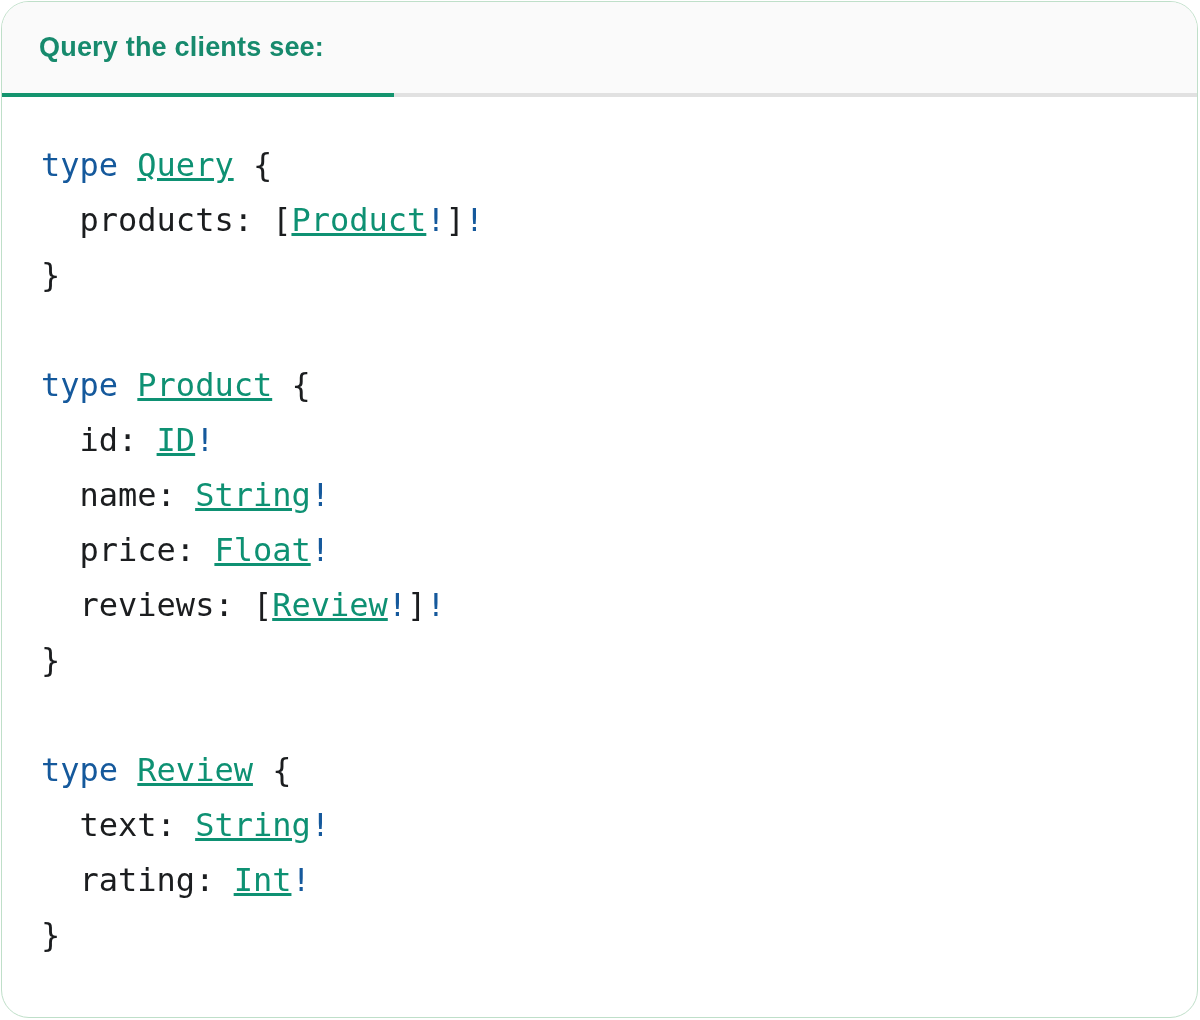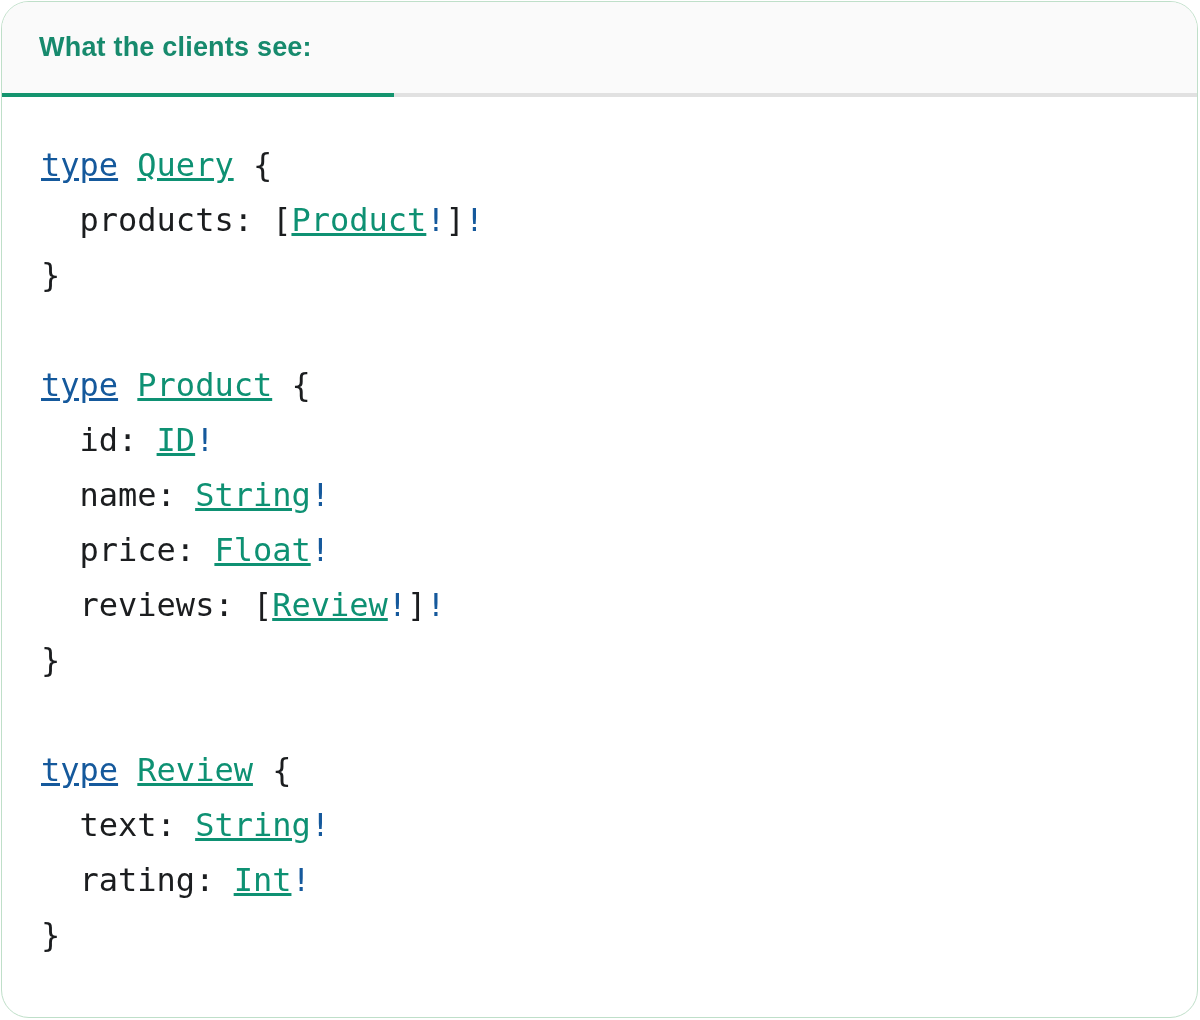--- a/index.html
+++ b/index.html
@@ -62,31 +62,31 @@
     padding: 41px 30px 40px 39px;
   }
   .code-block {
     font-family: "DejaVu Sans Mono", "Liberation Mono", monospace;
     font-size: 32px;
     line-height: 55px;
     white-space: pre;
     color: var(--pl);
   }
   .code-line { height: 55px; }
-  .tok-kw { color: var(--kw); text-decoration: underline; }
+  .tok-kw { color: var(--kw); }
   .tok-ty { color: var(--ty); text-decoration: underline; }
   .tok-bl { color: var(--kw); }
   .tok-pl { color: var(--pl); }
 </style>
 </head>
 <body>
 
 <div class="panel">
   <div class="tabbar">
     <div class="tab">
-      <span class="tab-label">What the clients see:</span>
+      <span class="tab-label">Query the clients see:</span>
     </div>
     <div class="tab-underline"></div>
   </div>
   <div class="code-area">
     <div class="code-block"><div class="code-line"><span class="tok-kw">type</span><span class="tok-pl"> </span><span class="tok-ty">Query</span><span class="tok-pl"> {</span></div><div class="code-line"><span class="tok-pl">  products: [</span><span class="tok-ty">Product</span><span class="tok-bl">!</span><span class="tok-pl">]</span><span class="tok-bl">!</span></div><div class="code-line"><span class="tok-pl">}</span></div><div class="code-line">&nbsp;</div><div class="code-line"><span class="tok-kw">type</span><span class="tok-pl"> </span><span class="tok-ty">Product</span><span class="tok-pl"> {</span></div><div class="code-line"><span class="tok-pl">  id: </span><span class="tok-ty">ID</span><span class="tok-bl">!</span></div><div class="code-line"><span class="tok-pl">  name: </span><span class="tok-ty">String</span><span class="tok-bl">!</span></div><div class="code-line"><span class="tok-pl">  price: </span><span class="tok-ty">Float</span><span class="tok-bl">!</span></div><div class="code-line"><span class="tok-pl">  reviews: [</span><span class="tok-ty">Review</span><span class="tok-bl">!</span><span class="tok-pl">]</span><span class="tok-bl">!</span></div><div class="code-line"><span class="tok-pl">}</span></div><div class="code-line">&nbsp;</div><div class="code-line"><span class="tok-kw">type</span><span class="tok-pl"> </span><span class="tok-ty">Review</span><span class="tok-pl"> {</span></div><div class="code-line"><span class="tok-pl">  text: </span><span class="tok-ty">String</span><span class="tok-bl">!</span></div><div class="code-line"><span class="tok-pl">  rating: </span><span class="tok-ty">Int</span><span class="tok-bl">!</span></div><div class="code-line"><span class="tok-pl">}</span></div></div>
   </div>
 </div>
 
 </body></html>

